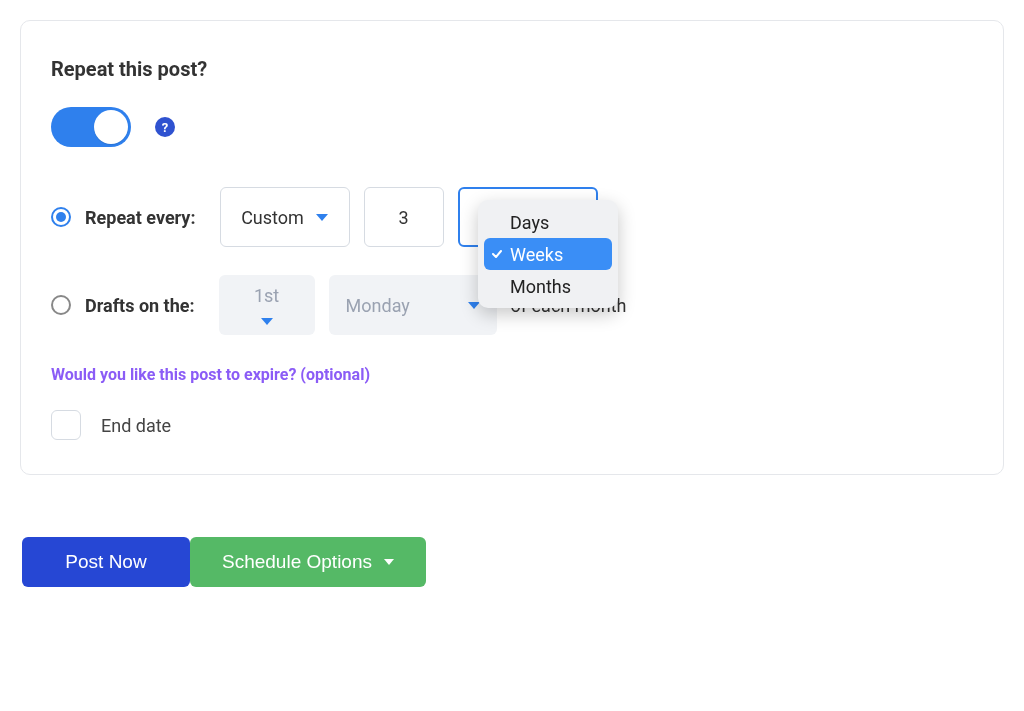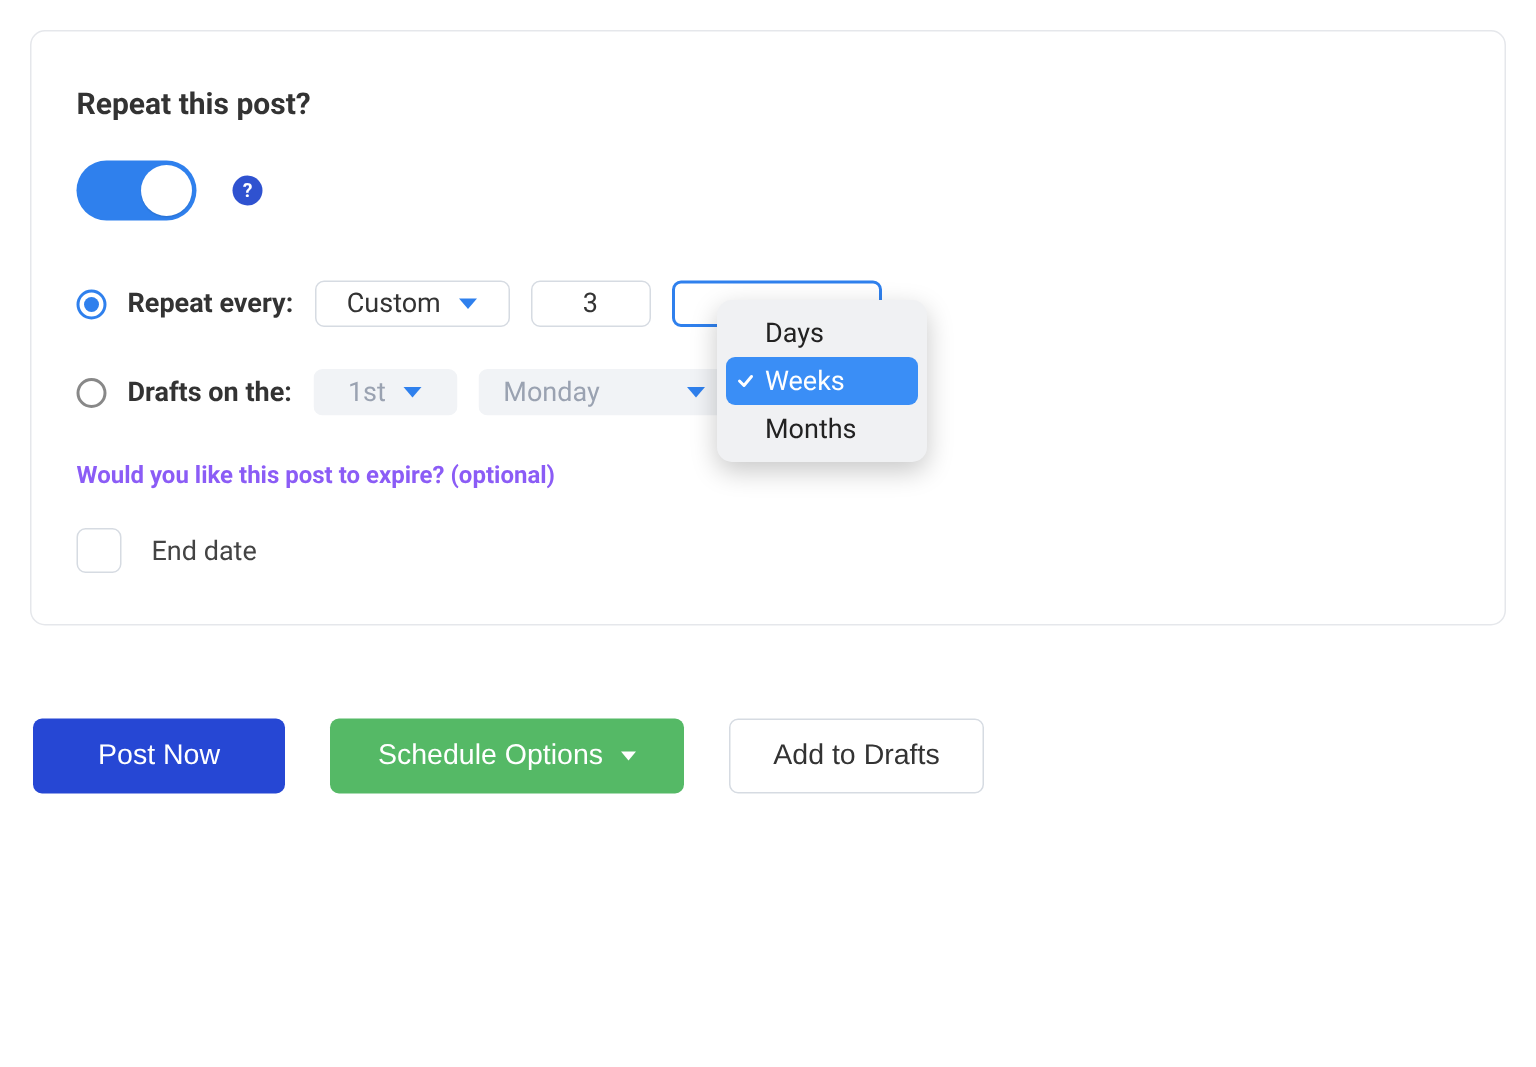--- a/index.html
+++ b/index.html
@@ -66,25 +66,26 @@
     flex-shrink: 0;
   }
   .radio.unselected { border-color: #888; }
   .radio .dot {
     width: 10px; height: 10px;
     background: #2f80ed;
     border-radius: 50%;
   }
   .radio-label {
     font-size: 18px; font-weight: 700; color: #333;
+    margin-right: 10px;
   }
 
   
   .control {
-    height: 31px;
+    height: 60px;
     border: 1px solid #d6dbe2;
     border-radius: 6px;
     background: #fff;
     display: flex; align-items: center; justify-content: center;
     padding: 0 16px;
     font-size: 18px;
     color: #333;
     gap: 12px;
   }
   .control.disabled {
@@ -162,21 +163,21 @@
     background: #f1f3f6;
     border-radius: 6px;
     display:flex; align-items:center; justify-content:center;
     color:#9aa2b1; font-size:18px;
   }
   .expire-row { gap: 20px; margin-bottom: 22px; }
   .expire-row .static-text { color:#444; }
 
   
   .footer {
-    display: flex; gap: 30px;
+    display: flex; 
     margin-top: 62px;
     padding-left: 2px;
   }
   .btn {
     height: 50px;
     border-radius: 6px;
     border: none;
     font-size: 19px;
     padding: 0 28px;
     display: flex; align-items: center; justify-content: center;
@@ -230,21 +231,21 @@
 
       <div class="control band-outline" style="visibility:visible;">
         <span style="width:100%;"></span>
       </div>
     </div>
 
     <div class="row" style="margin-bottom:8px;">
       <div class="radio unselected"></div>
       <div class="radio-label">Drafts on the:</div>
 
-      <div class="control disabled" style="min-width:96px;">
+      <div class="control disabled" style="min-width:96px;flex-direction:column;">
         <span>1st</span>
         <span class="caret"></span>
       </div>
 
       <div class="control disabled" style="min-width:168px; justify-content:space-between;">
         <span>Monday</span>
         <span class="caret"></span>
       </div>
 
       <div class="static-text">of each month</div>
@@ -278,18 +279,15 @@
   </div>
 
   <div class="footer">
     <button class="btn btn-primary">
       <span>Post Now</span>
     </button>
     <button class="btn btn-success">
       <span>Schedule Options</span>
       <span class="caret-small"></span>
     </button>
-    <button class="btn btn-outline">
-      <span>Add to Drafts</span>
-    </button>
   </div>
 
 </div>
 
 </body></html>

